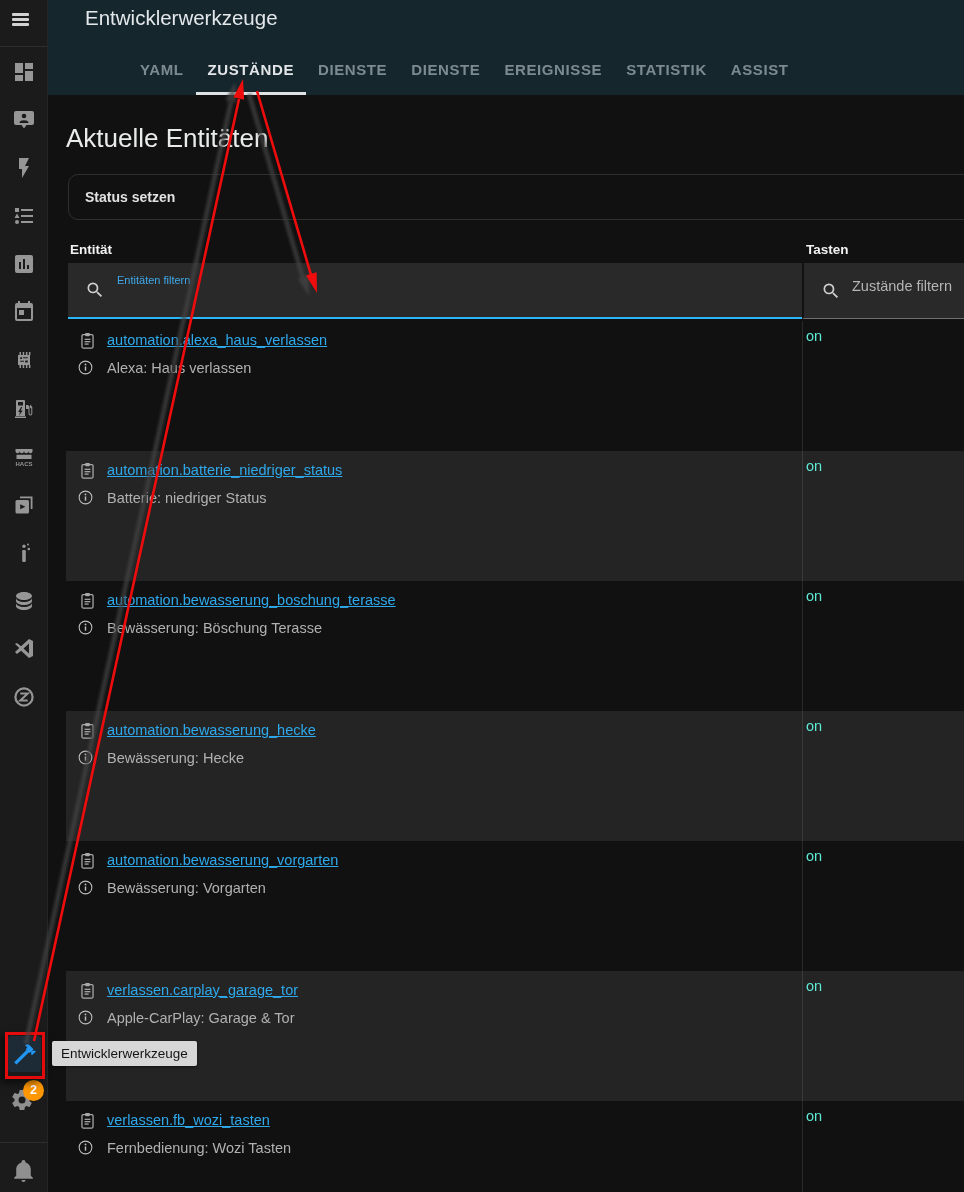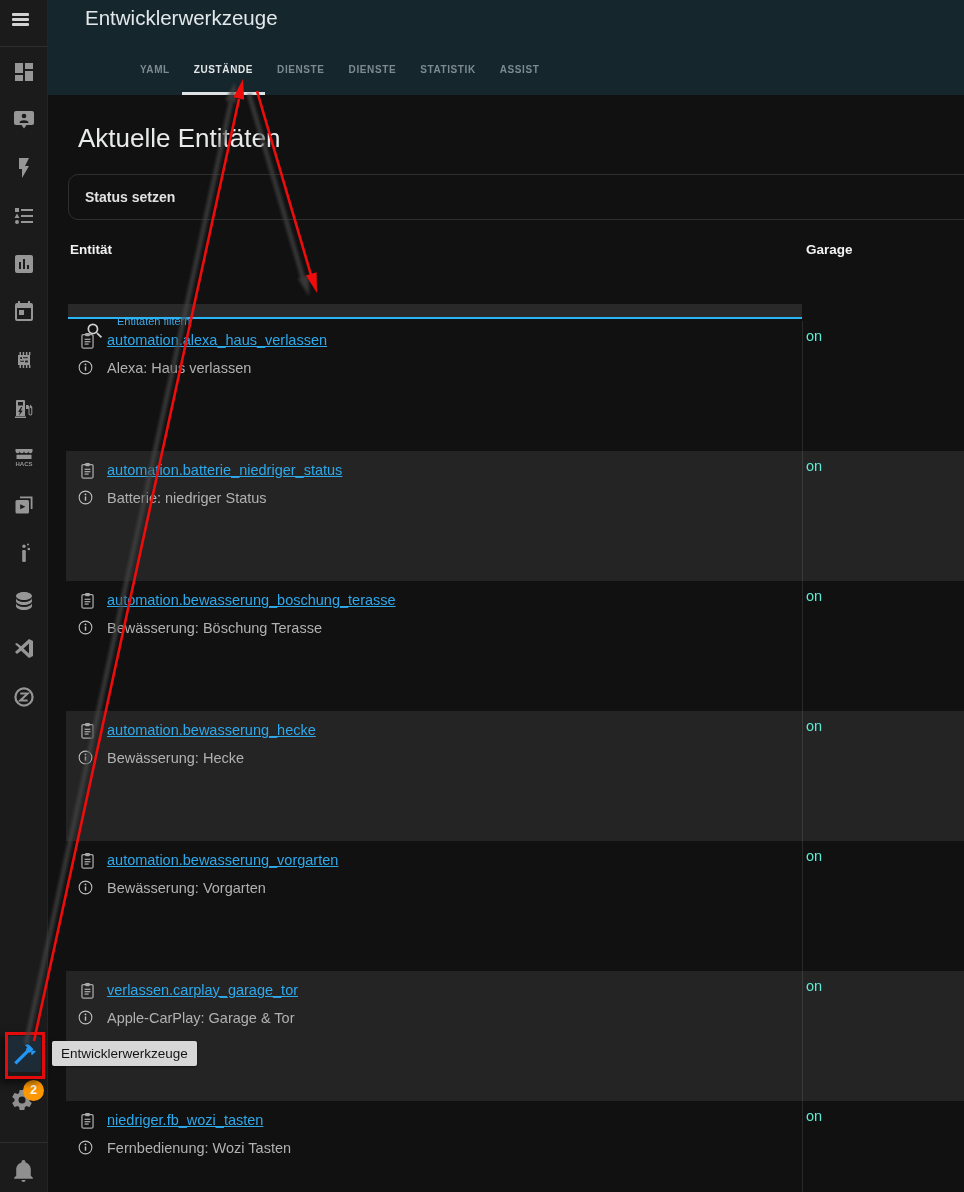--- a/index.html
+++ b/index.html
@@ -21,35 +21,35 @@
   .gear svg{width:24px;height:24px;fill:#8f8f8f;}
   .badge{position:absolute;left:23px;top:1080px;width:21px;height:21px;border-radius:50%;
          background:#ff9800;color:#fff;font-size:12.5px;font-weight:bold;text-align:center;
          line-height:21px;z-index:6;}
   .bell{position:absolute;left:11px;top:1158px;width:25px;height:25px;}
   .bell svg{width:25px;height:25px;fill:#8f8f8f;}
   
   .header{position:absolute;left:48px;top:0;right:0;height:95px;background:#16262d;z-index:2;}
   .app-title{position:absolute;left:37px;top:6px;font-size:20.5px;color:#e3e8ea;font-weight:400;}
   .tabs{position:absolute;left:80px;top:47px;height:48px;display:flex;}
-  .tab{position:relative;padding:0 12px;line-height:46px;font-size:10px;font-weight:700;
+  .tab{position:relative;padding:0 12px;line-height:46px;font-size:15px;font-weight:700;
        letter-spacing:.6px;color:#7c8b92;cursor:pointer;white-space:nowrap;}
   .tab.active{color:#e3e6e8;}
   .tab.active::after{content:"";position:absolute;left:0;right:0;bottom:0;height:3px;background:#dfe3e5;}
   
   .content{position:absolute;left:48px;top:95px;right:0;bottom:0;background:#111;overflow:hidden;z-index:1;}
-  .page-heading{position:absolute;left:18px;top:28px;font-size:26px;font-weight:400;color:#e9eaea;margin-left:12px;}
+  .page-heading{position:absolute;left:18px;top:28px;font-size:26px;font-weight:400;color:#e9eaea;}
   .set-state-panel{position:absolute;left:20px;top:79px;right:-12px;height:46px;border:1px solid #2f2f2f;
                    border-radius:10px;box-sizing:border-box;cursor:pointer;}
   .set-state-panel span{display:block;margin:14px 0 0 16px;font-size:14px;font-weight:600;color:#e1e1e1;}
   .col-header{position:absolute;top:147px;font-size:13.5px;font-weight:700;color:#f2f2f2;}
   .col-entity{left:22px;} .col-state{left:758px;}
   .filter-row{position:absolute;left:20px;top:168px;right:0;height:56px;}
   .f-entity{position:absolute;left:0;width:734px;top:0;bottom:0;background:#292929;
-            border-bottom:2px solid #29b6f6;box-sizing:border-box;margin-top:41px;}
+            border-bottom:2px solid #29b6f6;box-sizing:border-box;}
   .f-entity .mag{position:absolute;left:17px;top:17px;width:20px;height:20px;fill:#cfcfcf;}
   .float-label{position:absolute;left:49px;top:11px;font-size:11px;color:#3fa9ea;}
   .f-entity input{position:absolute;left:49px;top:24px;right:10px;background:transparent;border:none;
                   outline:none;color:#e1e1e1;font-size:14px;font-family:"Liberation Sans",sans-serif;}
   .f-state{position:absolute;left:734px;right:0;top:0;bottom:0;background:#292929;
            border-bottom:1px solid #6f6f6f;border-left:2px solid #121212;box-sizing:border-box;}
   .f-state .mag{position:absolute;left:17px;top:18px;width:20px;height:20px;fill:#cfcfcf;}
   .f-state input{position:absolute;left:46px;top:14px;width:110px;background:transparent;border:none;
                  outline:none;color:#e1e1e1;font-size:14.5px;font-family:"Liberation Sans",sans-serif;}
   .f-state input::placeholder{color:#b5b5b5;opacity:1;}
@@ -177,43 +177,50 @@
         </svg></div>
   </div>
 
   <div class="header">
     <div class="app-title">Entwicklerwerkzeuge</div>
     <div class="tabs" id="tabs">
         <div class="tab">YAML</div>
         <div class="tab active">ZUSTÄNDE</div>
         <div class="tab">DIENSTE</div>
         <div class="tab">DIENSTE</div>
+        <div class="tab">EREIGNISSE</div>
         <div class="tab">STATISTIK</div>
         <div class="tab">ASSIST</div>
       </div>
   </div>
 
   <div class="content">
     <div class="page-heading">Aktuelle Entitäten</div>
 
     <div class="set-state-panel">
       <span>Status setzen</span>
     </div>
 
     <div class="col-header col-entity">Entität</div>
-    <div class="col-header col-state">Garage</div>
+    <div class="col-header col-state">Tasten</div>
 
     <div class="filter-row">
       <div class="f-entity">
         <svg class="mag" viewBox="0 0 24 24">
             <path d="M9.5,3A6.5,6.5 0 0,1 16,9.5C16,11.11 15.41,12.59 14.44,13.73L14.71,14H15.5L20.5,19L19,20.5L14,15.5V14.71L13.73,14.44C12.59,15.41 11.11,16 9.5,16A6.5,6.5 0 0,1 3,9.5A6.5,6.5 0 0,1 9.5,3M9.5,5C7,5 5,7 5,9.5C5,12 7,14 9.5,14C12,14 14,12 14,9.5C14,7 12,5 9.5,5Z"></path>
           </svg>
         <span class="float-label">Entitäten filtern</span>
         <input type="text" value="" style="">
       </div>
+      <div class="f-state">
+        <svg class="mag" viewBox="0 0 24 24">
+            <path d="M9.5,3A6.5,6.5 0 0,1 16,9.5C16,11.11 15.41,12.59 14.44,13.73L14.71,14H15.5L20.5,19L19,20.5L14,15.5V14.71L13.73,14.44C12.59,15.41 11.11,16 9.5,16A6.5,6.5 0 0,1 3,9.5A6.5,6.5 0 0,1 9.5,3M9.5,5C7,5 5,7 5,9.5C5,12 7,14 9.5,14C12,14 14,12 14,9.5C14,7 12,5 9.5,5Z"></path>
+          </svg>
+        <input type="text" value="" placeholder="Zustände filtern" style="">
+      </div>
     </div>
 
     <div id="rows">
         <div class="row" style="top: 226px;">
           <div class="inner">
             <span class="clip-ic"><svg viewBox="0 0 24 24">
                 <rect x="5" y="4.5" width="14" height="17" rx="1.5"></rect>
                 <rect x="9" y="2.5" width="6" height="4" rx="1" fill="#a9a9a9" stroke="none"></rect>
                 <line x1="8.3" y1="10.5" x2="15.7" y2="10.5"></line>
                 <line x1="8.3" y1="13.5" x2="15.7" y2="13.5"></line>
@@ -332,21 +339,21 @@
         </div>
         <div class="row" style="top: 1006px;">
           <div class="inner">
             <span class="clip-ic"><svg viewBox="0 0 24 24">
                 <rect x="5" y="4.5" width="14" height="17" rx="1.5"></rect>
                 <rect x="9" y="2.5" width="6" height="4" rx="1" fill="#a9a9a9" stroke="none"></rect>
                 <line x1="8.3" y1="10.5" x2="15.7" y2="10.5"></line>
                 <line x1="8.3" y1="13.5" x2="15.7" y2="13.5"></line>
                 <line x1="8.3" y1="16.5" x2="13.5" y2="16.5"></line>
               </svg></span>
-            <a class="ent-link">niedriger.fb_wozi_tasten</a>
+            <a class="ent-link">verlassen.fb_wozi_tasten</a>
             <span class="info-ic"><svg viewBox="0 0 24 24">
                 <circle cx="12" cy="12" r="9"></circle>
                 <line x1="12" y1="10.5" x2="12" y2="16.5" stroke-width="2"></line>
                 <circle cx="12" cy="7.6" r="0.6" fill="#c0c0c0"></circle>
               </svg></span>
             <span class="ent-desc">Fernbedienung: Wozi Tasten</span>
             <span class="vline"></span>
             <span class="ent-state">on</span>
           </div>
         </div>

